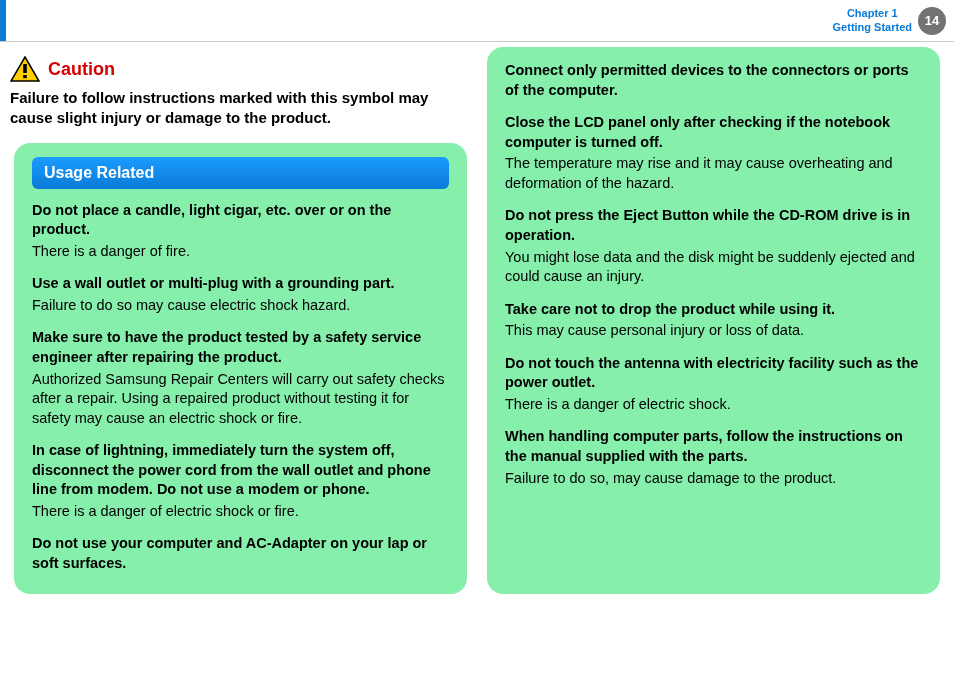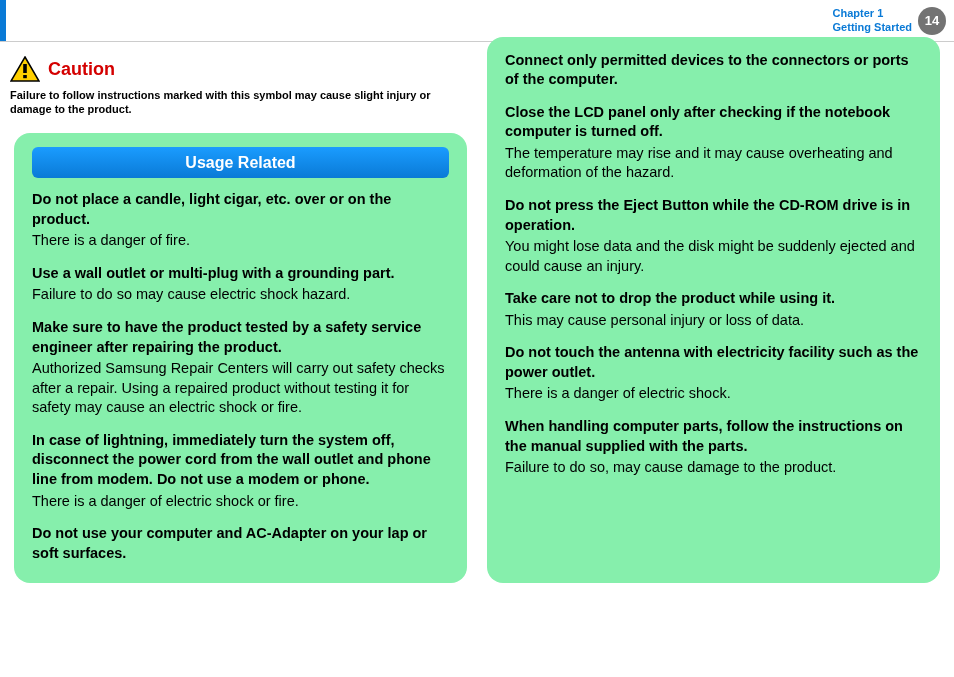--- a/index.html
+++ b/index.html
@@ -33,21 +33,21 @@
   .page-title {
     font-size: 24px;
     font-weight: bold;
     color: #000;
   }
   .header-right {
     display: flex;
     align-items: center;
   }
   .chapter-block {
-    text-align: left;
+    text-align: center;
     color: #0a7ad6;
     font-size: 11px;
     line-height: 1.2;
     font-weight: bold;
     margin-right: 6px;
   }
   .page-circle {
     width: 28px;
     height: 28px;
     border-radius: 50%;
@@ -69,21 +69,21 @@
   }
   .warn-tri {
     margin-right: 8px;
   }
   .caution-label {
     color: #d40000;
     font-weight: bold;
     font-size: 18px;
   }
   .caution-desc {
-    font-size: 11px;
+    font-size: 15px;
     font-weight: bold;
     line-height: 1.3;
     max-width: 445px;
   }
   .columns {
     display: flex;
     gap: 20px;
     padding: 0 14px;
   }
   .card {
@@ -98,21 +98,20 @@
   .right-card { margin-top: -90px; }
   .section-pill {
     background: linear-gradient(#1a9cff, #0a7ad6);
     color: #fff;
     font-weight: bold;
     font-size: 16px;
     padding: 5px 12px;
     border-radius: 6px;
     margin-bottom: 12px;
     width: 100%;
-    text-align: center;
   }
   .item { margin-bottom: 13px; }
   .item:last-child { margin-bottom: 0; }
   .item-head { font-weight: bold; margin-bottom: 2px; }
   .item-body { font-weight: normal; }
 </style>
 </head>
 <body>
 
 <div class="header">

